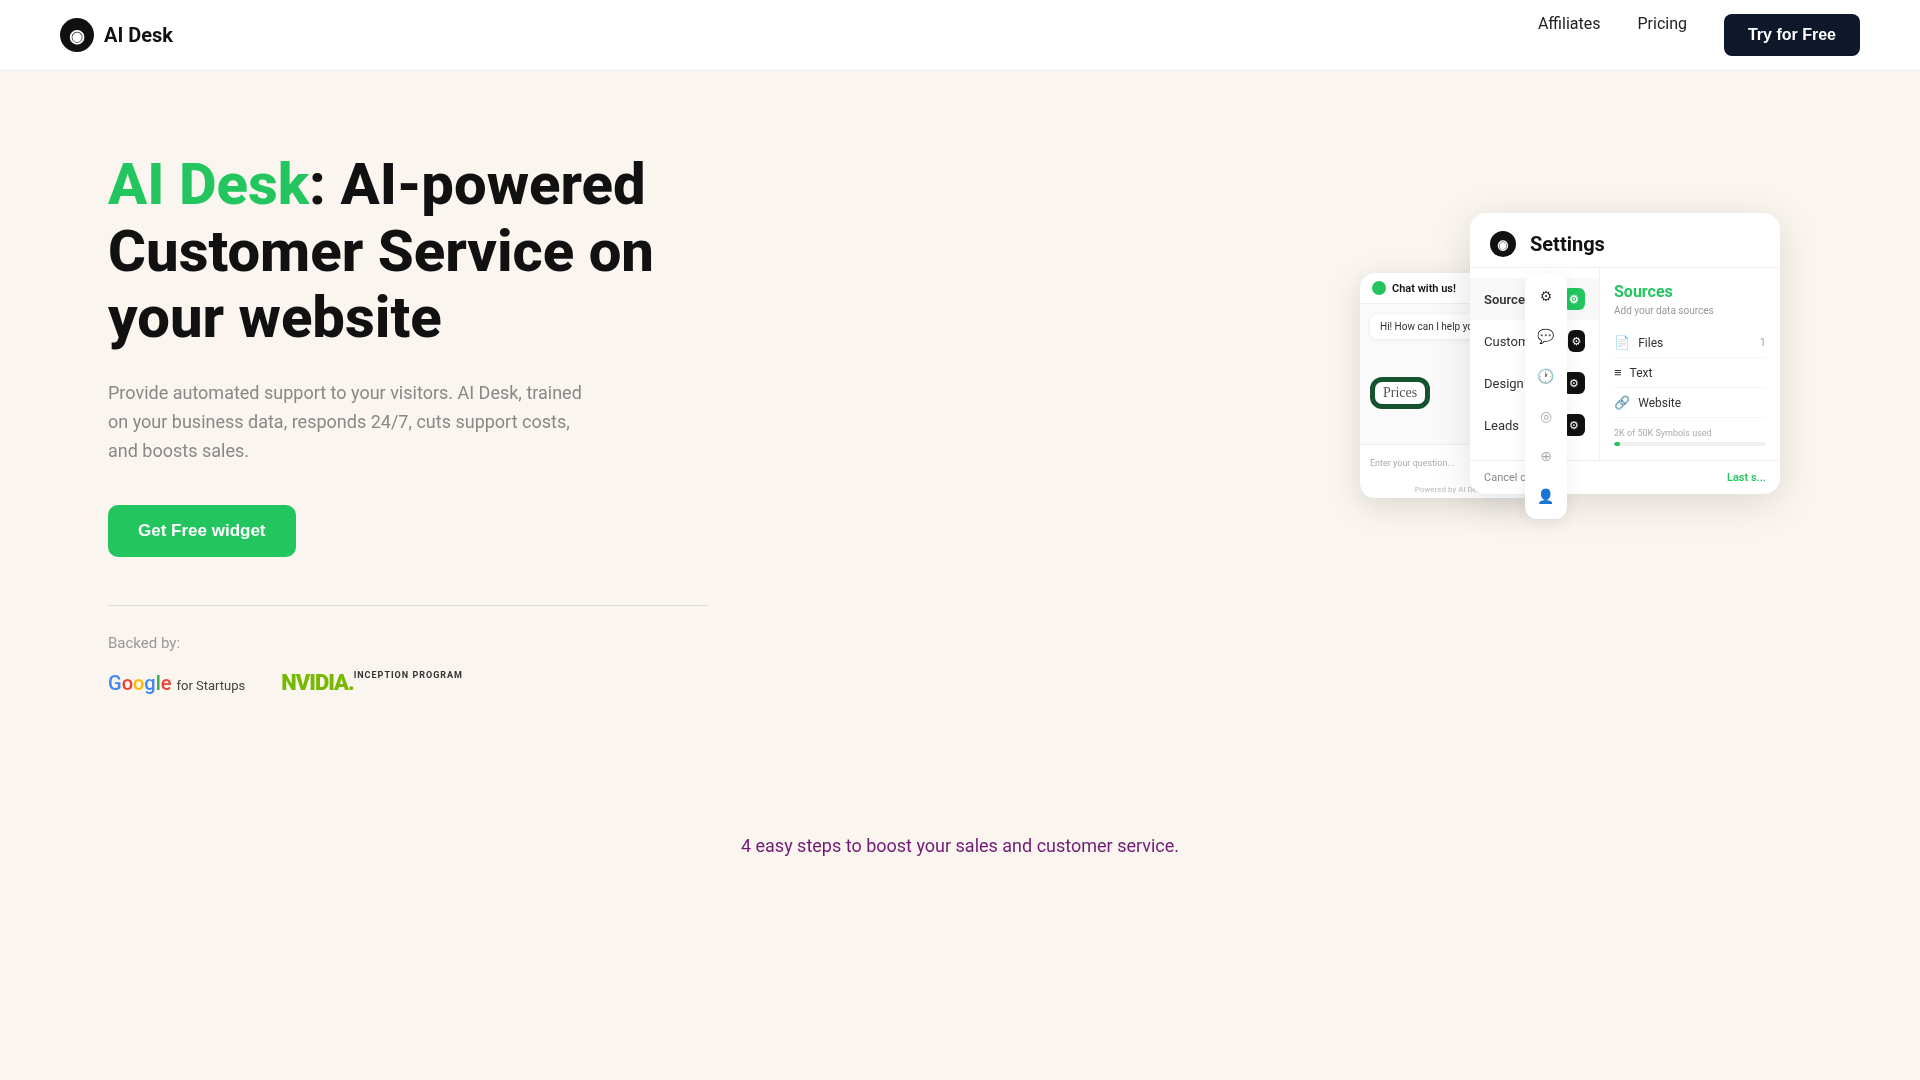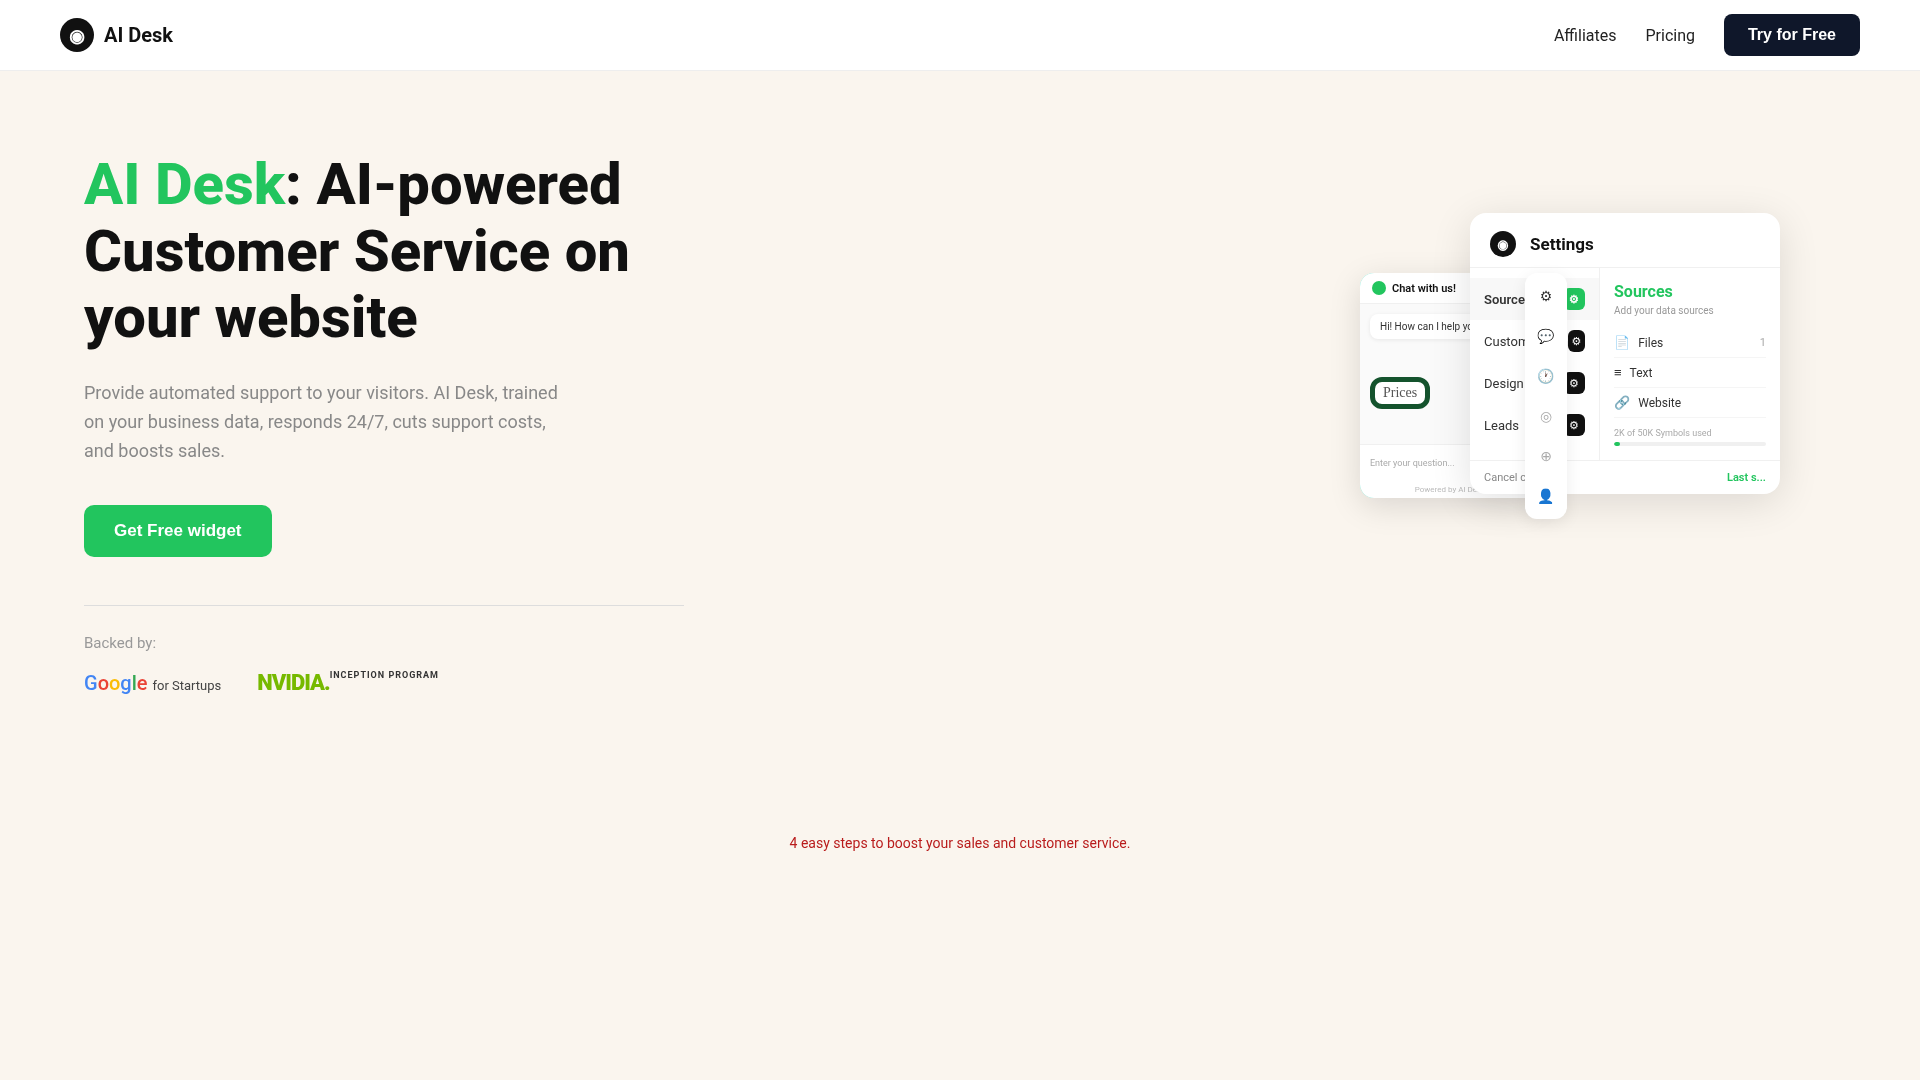--- a/index.html
+++ b/index.html
@@ -35,22 +35,22 @@
       border-radius: 50%;
       display: flex;
       align-items: center;
       justify-content: center;
       color: #fff;
       font-size: 18px;
       font-weight: 900;
     }
     .nav-right {
       display: flex;
-      align-items: center;
-      gap: 29px;
+      align-items: flex-start;
+      gap: 37px;
     }
     .nav-link {
       font-size: 16px;
       color: #222;
       cursor: pointer;
       text-decoration: none;
     }
     .try-btn {
       background: #0f172a;
       color: #fff;
@@ -59,21 +59,21 @@
       padding: 12px 24px;
       font-size: 16px;
       font-weight: 600;
       cursor: pointer;
     }
 
     
     .hero {
       display: flex;
       align-items: center;
-      padding: 80px 140px 60px 84px;
+      padding: 80px 140px 60px 108px;
       min-height: 580px;
       position: relative;
     }
     .hero-text {
       flex: 0 0 600px;
       max-width: 600px;
     }
     .hero-title {
       font-size: 58px;
       font-weight: 800;
@@ -294,21 +294,21 @@
       background: #111;
       border-radius: 50%;
       display: flex;
       align-items: center;
       justify-content: center;
       color: #fff;
       font-size: 13px;
       font-weight: 900;
     }
     .settings-title {
-      font-size: 17px;
+      font-size: 20px;
       font-weight: 700;
       color: #111;
     }
     .settings-body {
       display: flex;
     }
     .settings-sidebar {
       width: 130px;
       border-right: 1px solid #f0f0f0;
       padding: 10px 0;
@@ -444,22 +444,22 @@
       padding: 80px 200px 60px;
       text-align: center;
     }
     .how-title {
       font-size: 48px;
       font-weight: 800;
       color: #111;
       margin-bottom: 14px;
     }
     .how-subtitle {
-      font-size: 14px;
-      color: #b91c1c;
+      font-size: 18px;
+      color: #701a75;
     }
   </style>
 </head>
 <body>
 
 <nav class="navbar">
   <div class="nav-logo">
     <div class="logo-icon">◉</div>
     <span>AI Desk</span>
   </div>

